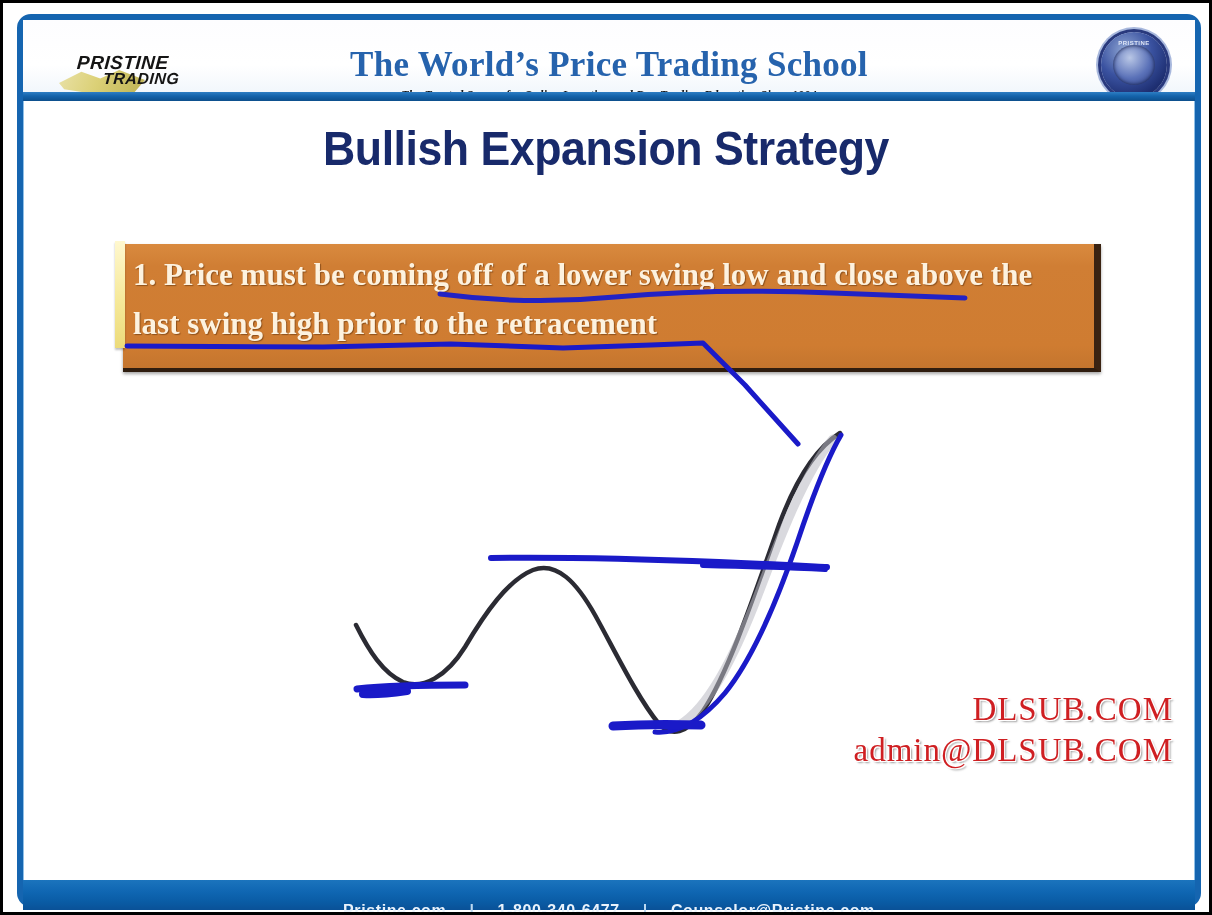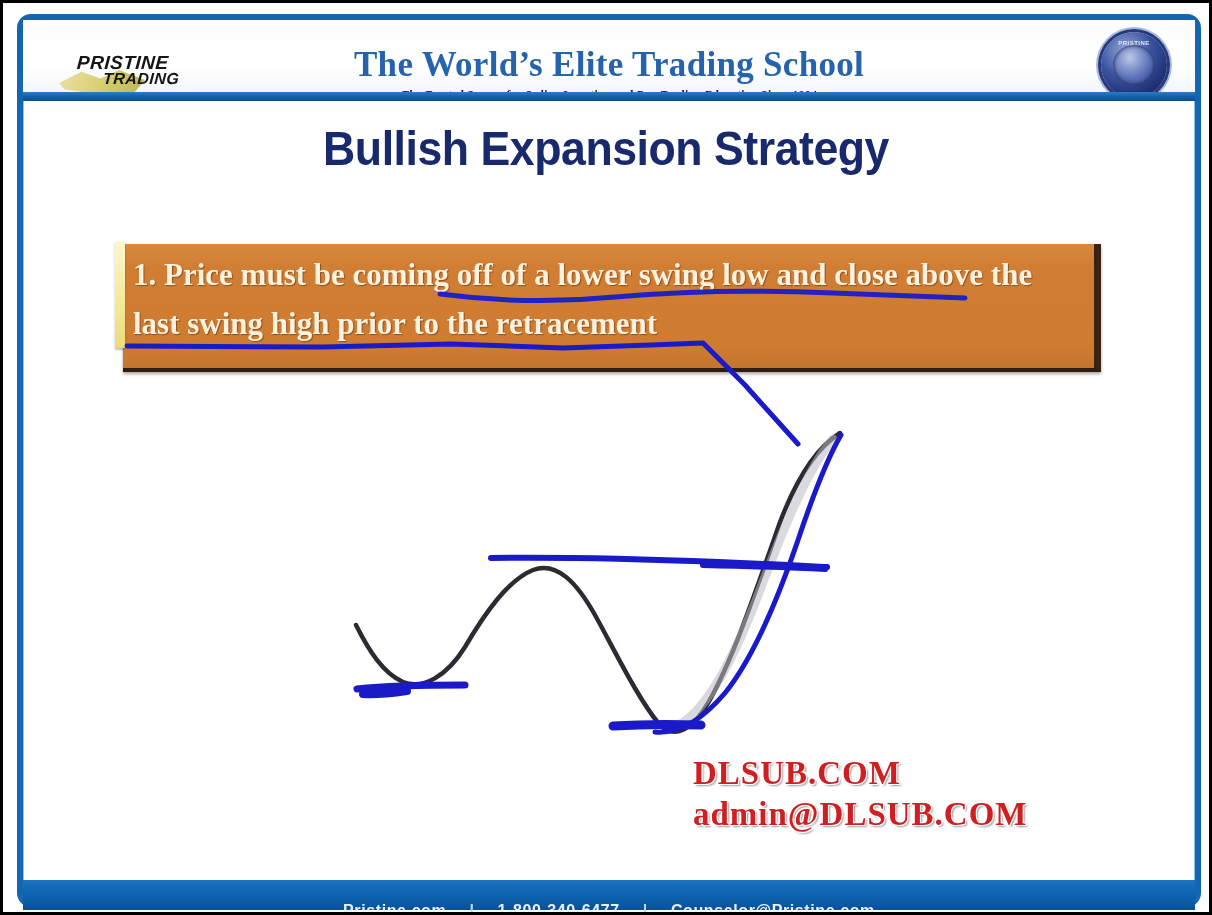--- a/index.html
+++ b/index.html
@@ -125,24 +125,24 @@
     font-weight:bold;font-size:31px;line-height:49px;color:#fdf2df;
     text-shadow:1px 1px 1px rgba(90,45,10,.55);
     letter-spacing:0px;
   }
 
   
   #ink{position:absolute;left:0;top:0;width:1212px;height:915px;pointer-events:none;}
 
   
   #wm{
-    position:absolute;left:690px;top:750px;width:480px;
-    text-align:left;
-    font-family:"Liberation Serif",serif;
-    font-weight:bold;font-style:normal;
+    position:absolute;left:690px;top:686px;width:480px;
+    text-align:right;
+    font-family:"Liberation Serif",serif;
+    font-weight:normal;font-style:normal;
   }
   #wm div{
     color:#cf1f22;
     letter-spacing:1px;
     text-shadow:
       -1px -1px 0 #ffffff, 1px -1px 0 #ffffff,
       -1px  1px 0 #ffffff, 1px  1px 0 #ffffff,
        2px  2px 2px rgba(120,120,120,.75);
   }
   #wm-1{font-size:33px;line-height:40px;}
@@ -172,21 +172,21 @@
   <div id="frame"></div>
 
   <div id="header">
 
     <div id="brand">
       <div id="brand-wing"></div>
       <div id="brand-l1">PRISTINE</div>
       <div id="brand-l2">TRADING</div>
     </div>
 
-    <div id="hdr-title">The World’s Elite Trading School</div>
+    <div id="hdr-title">The World’s Price Trading School</div>
     <div id="hdr-sub">The Trusted Source for Online Investing and Day Trading Education Since 1994</div>
 
     <div id="seal">
       <div id="seal-top">PRISTINE</div>
       <div id="seal-inner"></div>
     </div>
   </div>
   <div id="header-rule"></div>
 
   <div id="slide-title">Bullish Expansion Strategy</div>

